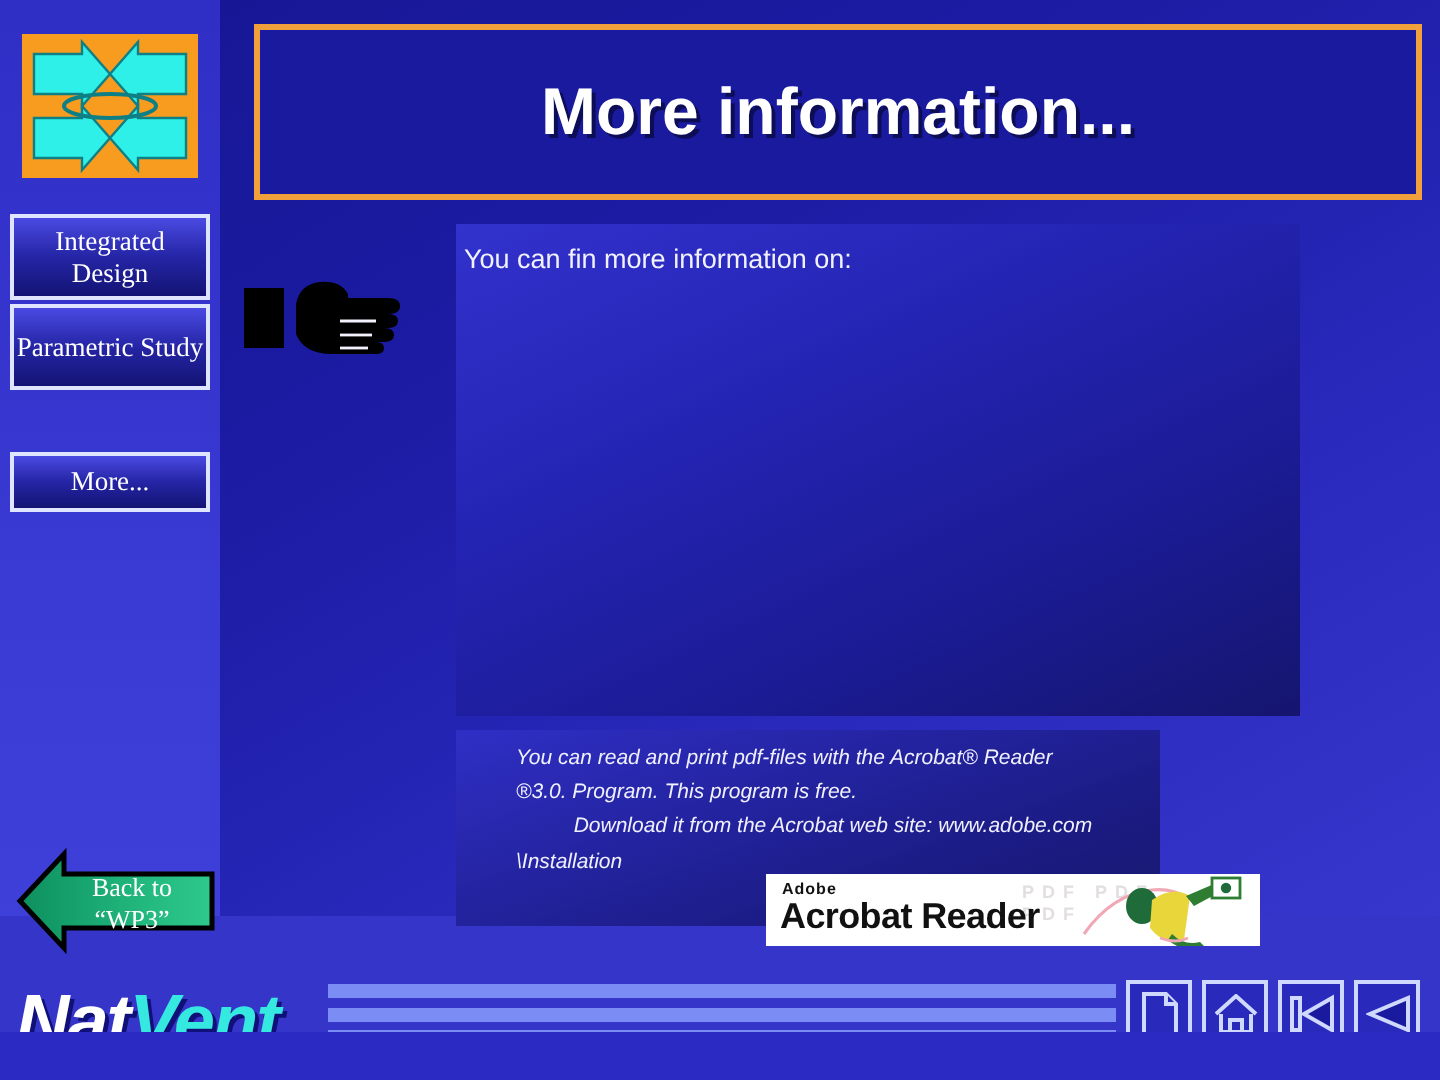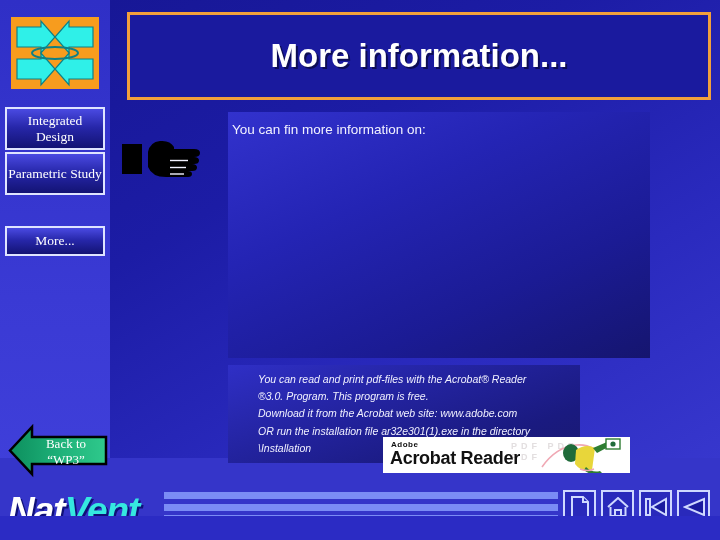--- a/index.html
+++ b/index.html
@@ -87,21 +87,21 @@
   .note-panel{
     position:absolute;left:228px;top:365px;width:352px;height:98px;
     background:linear-gradient(160deg,#2f2fc6 0%,#23239f 40%,#1a1a80 75%,#191970 100%);
   }
   .note-text{
     position:absolute;left:254px;top:369px;width:325px;
     color:#f0f0ff;font-size:10.5px;line-height:13.2px;font-style:italic;
     font-family:"Liberation Sans",sans-serif;
   }
   .note-text p{margin:4px;}
-  .note-text .gap{margin-top:4px;}
+  .note-text .gap{margin-top:4px;text-align:center;}
 
   
   .acro{
     position:absolute;left:383px;top:437px;width:247px;height:36px;
     background:#ffffff;overflow:hidden;
   }
   .acro-adobe{
     position:absolute;left:8px;top:3px;font-size:8px;font-weight:bold;
     color:#111;font-family:"Liberation Sans",sans-serif;letter-spacing:.5px;
   }
@@ -197,21 +197,20 @@
 
   <div class="intro">You can fin more information on:</div>
 
 
 
   <div class="note-panel"></div>
   <div class="note-text">
     <p>You can read and print pdf-files with the Acrobat® Reader</p>
     <p>®3.0. Program. This program is free.</p>
     <p class="gap">Download it from the Acrobat web site: www.adobe.com</p>
-    <p>OR run the installation file ar32e301(1).exe in the directory</p>
     <p>\Installation</p>
   </div>
 
   <div class="acro">
     <div class="acro-faint">PDF PDF PDF</div>
     <div class="acro-adobe">Adobe</div>
     <div class="acro-main">Acrobat Reader</div>
     <svg style="position:absolute;left:155px;top:0;" width="92" height="36" viewBox="0 0 92 36">
       <path d="M4 30 q14-20 34-22 q10-1 18 4" fill="none" stroke="#f0a8b4" stroke-width="1.6"></path>
       <ellipse cx="33" cy="16" rx="8" ry="9" fill="#1f6b3a"></ellipse>

